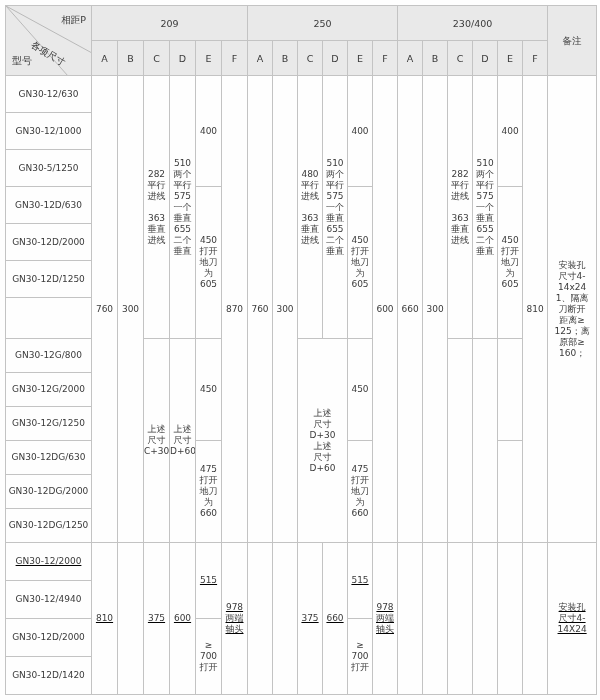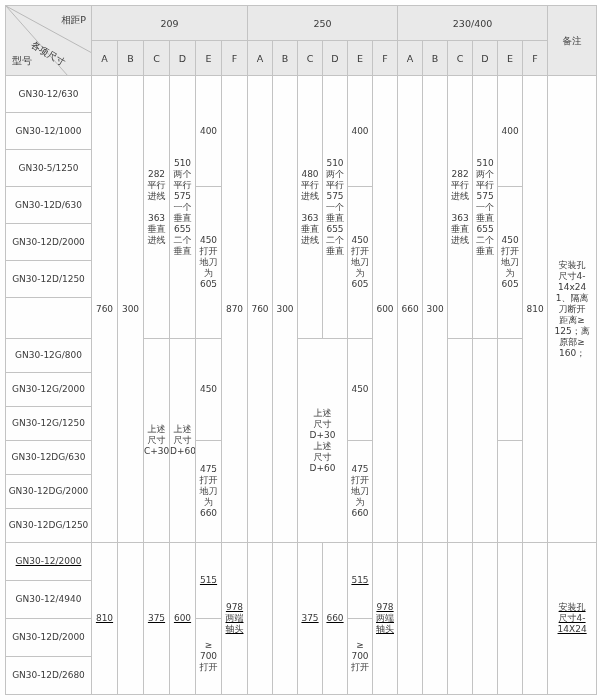--- a/index.html
+++ b/index.html
@@ -274,17 +274,17 @@
         <tr style="height: 38px;">
           <td class="model">GN30-12D/2000</td>
           <td class="d" rowspan="2">≥
 700
 打开</td>
           <td class="d" rowspan="2">≥
 700
 打开</td>
         </tr>
         <tr style="height: 38px;">
-          <td class="model">GN30-12D/2680</td>
+          <td class="model">GN30-12D/1420</td>
         </tr>
       </tbody>
   </table>
 </div>
 
 </body></html>

